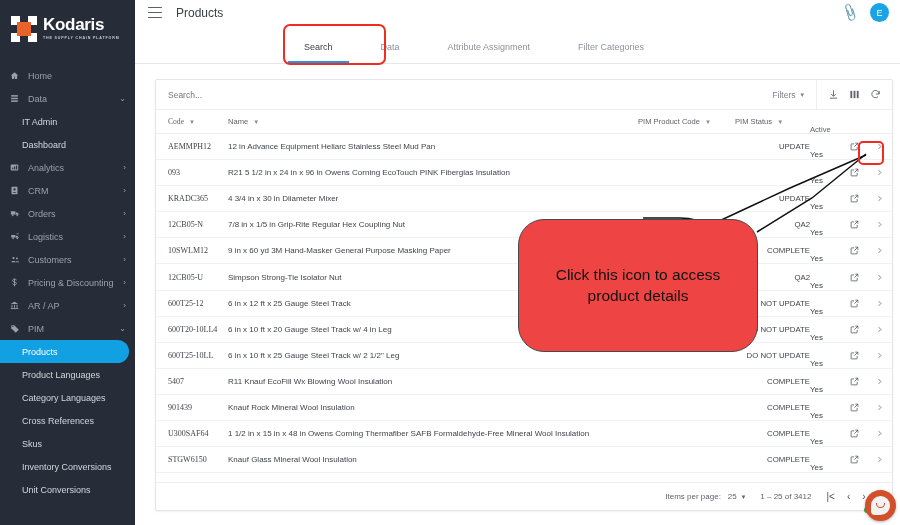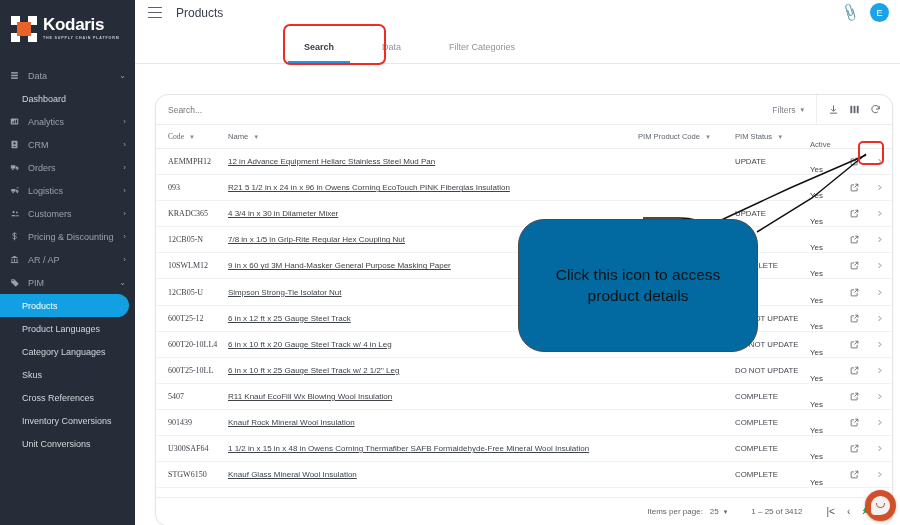--- a/index.html
+++ b/index.html
@@ -62,33 +62,33 @@
   .tabbar {
     position:absolute; left:135px; top:25px; width:765px; height:39px;
     background:#fff; display:flex; align-items:flex-end;
     border-bottom:1px solid #e6e8ea;
   }
   .tabs { display:flex; align-items:flex-end; height:39px; padding-left:145px; }
   .tab {
     font-size:9px; color:#8d939c; padding:0 24px 11px 24px; cursor:pointer;
     white-space:nowrap; position:relative;
   }
-  .tab.active { color:#3a4049;font-weight:bold; }
+  .tab.active { color:#3a4049; }
   .tab.active:after {
     content:""; position:absolute; left:8px; right:8px; bottom:0; height:1.7px; background:#2196e3;
   }
   .tab-highlight {
     position:absolute; left:283px; top:24px; width:103px; height:41px;
     border:2.3px solid #f02b21; border-radius:7px; pointer-events:none;
   }
 
   
   .card {
-    position:absolute; left:155px; top:94px; width:738px; height:432px;
-    background:#fff; border:1px solid #e3e5e8; border-radius:13px;
+    position:absolute; left:155px; top:79px; width:738px; height:432px;
+    background:#fff; border:1px solid #e3e5e8; border-radius:2px;
     box-shadow:0 1px 2px rgba(0,0,0,0.06);
     overflow:hidden;
   }
   .searchrow {
     height:30px; display:flex; align-items:center; border-bottom:1px solid #eceef0;
   }
   .search-input {
     border:none; outline:none; font-size:8.5px; color:#7b8189; padding-left:12px;
     flex:1; background:transparent; font-family:"Liberation Sans", sans-serif;
   }
@@ -117,46 +117,46 @@
   .c-active { width:32px;margin-top:16px; }
   .c-ext    { width:25px; text-align:center; }
   .c-chev   { width:25px; text-align:center; }
 
   .tbody { height:350px; overflow:hidden; }
   .row {
     height:26.1px; display:flex; align-items:center;
     border-bottom:1px solid #f0f1f3; font-size:8px; color:#3f444b;
   }
   .row .c-code { color:#3f444b; }
-  .row .c-name { color:#3f444b;text-decoration:underline; }
-  .row .c-status { color:#3f444b; font-size:7.8px; }
+  .row .c-name { color:#3f444b; }
+  .row .c-status { color:#3f444b; font-size:7.8px;text-align:right; }
   .row .c-active { color:#3f444b; }
   .row .c-ext, .row .c-chev { display:flex; align-items:center; justify-content:center; color:#4b5158; cursor:pointer; }
 
   .footer {
     position:absolute; left:0; bottom:0; width:738px; height:28px;
     display:flex; align-items:center; justify-content:flex-end;
     border-top:1px solid #eceef0; background:#fff;
-    font-size:8px; color:#5e646c; padding-right:8px; gap:24px;
+    font-size:8px; color:#5e646c; padding-right:8px; gap:15px;
   }
   .ipp { display:flex; align-items:center; gap:7px; }
   .ipp .sel { display:flex; align-items:center; gap:5px; cursor:pointer;justify-content:flex-end; }
   .ipp .cd { font-size:7px; }
   .pagebtns { display:flex; align-items:center; gap:12px; color:#4b5158; }
   .pagebtns span { cursor:pointer; font-size:10px; }
 
   
   .anno { position:absolute; left:0; top:0; width:900px; height:525px; pointer-events:none; }
   .chev-highlight {
     position:absolute; left:858px; top:141px; width:26px; height:24px;
     border:2.3px solid #f02b21; border-radius:5px; pointer-events:none;
   }
   .callout {
     position:absolute; left:518px; top:219px; width:240px; height:133px;
-    border:1.6px solid #4a4a4a; border-radius:26px; background:#0369a1;
+    border:1.6px solid #4a4a4a; border-radius:26px; background:#ef4444;
     display:flex; align-items:center; justify-content:center; text-align:center;
     font-size:15.5px; color:#121212; line-height:1.33; padding:0 22px;
     pointer-events:none;
   }
 
   
   .chat {
     position:absolute; right:4px; bottom:4px; width:31px; height:31px;
     border-radius:50%; background:#d1502a; display:flex; align-items:center; justify-content:center;
     box-shadow:0 1px 3px rgba(0,0,0,0.3); cursor:pointer;
@@ -184,27 +184,38 @@
       </div>
       <div class="brand-text">
         <div class="brand-name">Kodaris</div>
         <div class="brand-sub">THE SUPPLY CHAIN PLATFORM</div>
       </div>
     </div>
     <div class="nav" id="nav">
         <div class="nav-item">
           <span class="ico">
             <svg width="9" height="9" viewBox="0 0 24 24" fill="currentColor">
+              <path d="M12 3L2 12h3v9h6v-6h2v6h6v-9h3z"></path>
+            </svg>
+          </span>
+          <span class="lbl">Home</span>
+        </div>
+        <div class="nav-item">
+          <span class="ico">
+            <svg width="9" height="9" viewBox="0 0 24 24" fill="currentColor">
               <rect x="3" y="3" width="18" height="4"></rect>
               <rect x="3" y="10" width="18" height="4"></rect>
               <rect x="3" y="17" width="18" height="4"></rect>
             </svg>
           </span>
           <span class="lbl">Data</span>
           <span class="chev">⌄</span>
+        </div>
+        <div class="nav-item sub">
+          <span class="lbl">IT Admin</span>
         </div>
         <div class="nav-item sub">
           <span class="lbl">Dashboard</span>
         </div>
         <div class="nav-item">
           <span class="ico">
             <svg width="9" height="9" viewBox="0 0 24 24" fill="currentColor">
               <rect x="2" y="4" width="20" height="16" rx="2"></rect>
               <rect x="6" y="12" width="3" height="5" fill="#262d38"></rect>
               <rect x="11" y="9" width="3" height="8" fill="#262d38"></rect>
@@ -297,24 +308,24 @@
         <div class="nav-item sub active">
           <span class="lbl">Products</span>
         </div>
         <div class="nav-item sub">
           <span class="lbl">Product Languages</span>
         </div>
         <div class="nav-item sub">
           <span class="lbl">Category Languages</span>
         </div>
         <div class="nav-item sub">
+          <span class="lbl">Cross References</span>
+        </div>
+        <div class="nav-item sub">
           <span class="lbl">Skus</span>
-        </div>
-        <div class="nav-item sub">
-          <span class="lbl">Cross References</span>
         </div>
         <div class="nav-item sub">
           <span class="lbl">Inventory Conversions</span>
         </div>
         <div class="nav-item sub">
           <span class="lbl">Unit Conversions</span>
         </div>
         <div class="nav-item sub"></div>
       </div>
   </div>
@@ -329,20 +340,21 @@
     <div class="topbar-right">
       <span class="clip-icon">📎</span>
       <div class="avatar">E</div>
     </div>
   </div>
 
   <div class="tabbar">
     <div class="tabs" id="tabs">
         <div class="tab active">Search</div>
         <div class="tab">Data</div>
+        <div class="tab">Attribute Assignment</div>
         <div class="tab">Filter Categories</div>
       </div>
   </div>
   <div class="tab-highlight"></div>
 
   <div class="card">
 
     <div class="searchrow">
       <input class="search-input" value="" placeholder="Search..." style="">
       <div class="filters">

